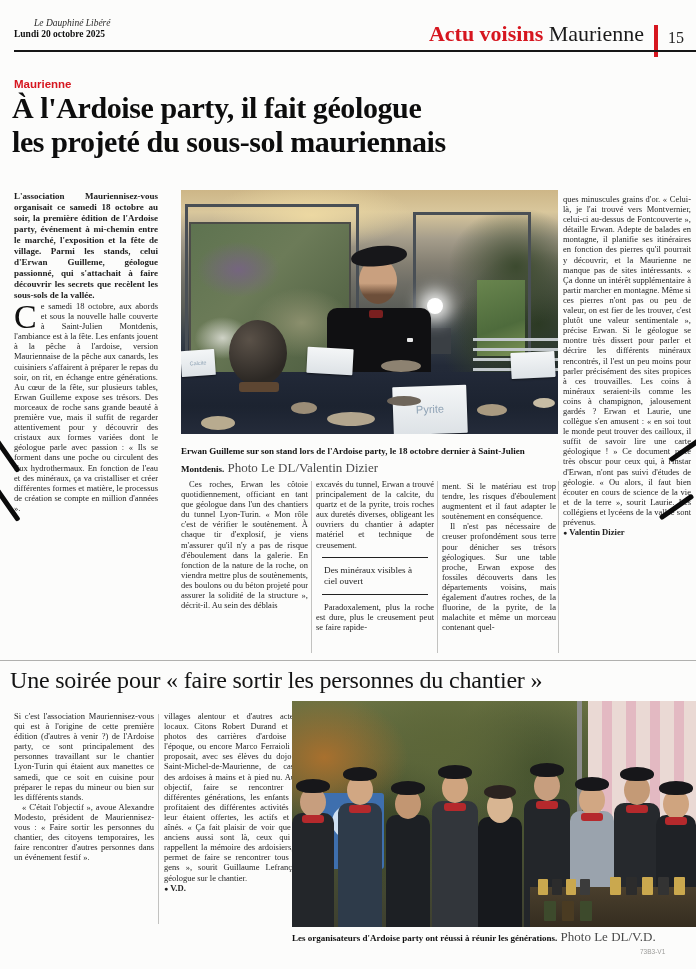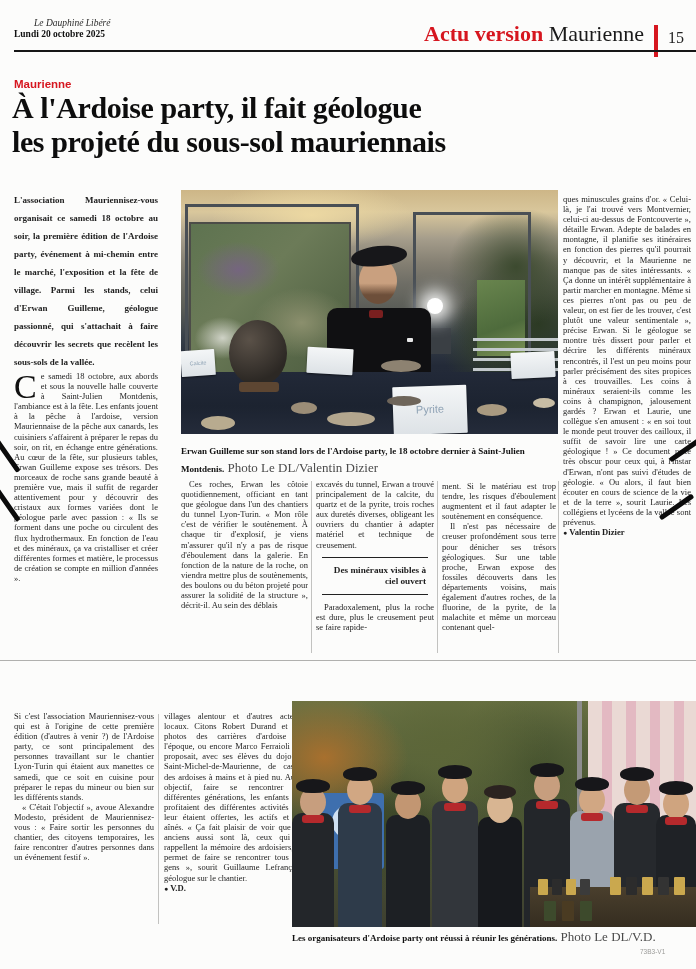--- a/index.html
+++ b/index.html
@@ -16,24 +16,24 @@
   .red-bar{width:4px;height:32px;background:#d6161f;}
   .page-num{font-size:16px;color:#222;}
   .head-rule{height:2px;background:#161616;}
 
   
   .kicker{font-family:"Liberation Sans","DejaVu Sans",sans-serif;font-weight:bold;font-size:11.5px;color:#d6161f;}
   .headline1{font-weight:bold;font-size:30px;line-height:33.5px;letter-spacing:-0.4px;color:#0d0d0d;}
   .col{position:absolute;text-align:justify;font-size:8.5px;line-height:10.1px;color:#1d1d1d;overflow:hidden;}
   .col p{margin:0;}
   .col p.indent{text-indent:8px;}
-  .lede{font-weight:bold;font-size:9px;line-height:18px;margin-bottom:5px;}
+  .lede{font-weight:bold;font-size:9px;line-height:11px;margin-bottom:5px;}
   .dropcap{float:left;font-size:34px;line-height:27px;padding:2px 4px 0 0;font-weight:normal;color:#111;}
   .subhead-box{border-top:1.5px solid #222;border-bottom:1.5px solid #222;margin:7px 6px;padding:7px 2px;
-               text-align:right;font-weight:bold;font-size:9.2px;line-height:11px;}
+               text-align:left;font-weight:normal;font-size:9.2px;line-height:11px;}
   .byline{margin-top:4px;font-weight:bold;font-size:8.6px;}
   .byline .bullet{font-size:7px;}
   .caption-bold{font-weight:bold;font-size:9px;line-height:11px;color:#111;}
   .caption-credit{font-weight:normal;font-size:13px;color:#4a4a4a;}
   .vdiv{width:1px;background:#c2c2c0;}
 
   
   .sep-rule{height:1px;background:#b0b0ae;}
   .headline2{font-weight:normal;font-size:24px;line-height:28px;letter-spacing:-0.2px;color:#141414;white-space:nowrap;}
   .page-code{font-size:6.5px;color:#9b9b99;font-family:"Liberation Sans",sans-serif;}
@@ -88,21 +88,21 @@
 </head>
 <body>
 
 <div class="page">
 
   <div class="abs" style="left:14px;top:18px;">
     <div class="paper-name">Le Dauphiné Libéré</div>
     <div class="paper-date">Lundi 20 octobre 2025</div>
   </div>
   <div class="abs section-line" style="right:52px;top:22px;">
-    <span class="section-red">Actu version</span><span class="section-black"> Maurienne</span>
+    <span class="section-red">Actu voisins</span><span class="section-black"> Maurienne</span>
   </div>
   <div class="abs red-bar" style="left:654px;top:25px;"></div>
   <div class="abs page-num" style="left:668px;top:29px;">15</div>
   <div class="abs head-rule" style="left:14px;top:50px;width:682px;"></div>
 
   <div class="abs kicker" style="left:14px;top:78px;">Maurienne</div>
   <div class="abs headline1" style="left:12px;top:91px;width:680px;">
     <div>À l'Ardoise party, il fait géologue</div>
     <div>les projeté du sous-sol mauriennais</div>
   </div>
@@ -171,20 +171,21 @@
     <p>ques minuscules grains d'or. « Celui-là, je l'ai trouvé vers Montvernier, celui-ci au-dessus de Fontcouverte », détaille Erwan. Adepte de balades en montagne, il planifie ses itinéraires en fonction des pierres qu'il pourrait y découvrir, et la Maurienne ne manque pas de sites intéressants. « Ça donne un intérêt supplémentaire à partir marcher en montagne. Même si ces pierres n'ont pas ou peu de valeur, on est fier de les trouver, c'est plutôt une valeur sentimentale », précise Erwan. Si le géologue se montre très dissert pour parler et décrire les différents minéraux rencontrés, il l'est un peu moins pour parler précisément des sites propices à ces trouvailles. Les coins à minéraux seraient-ils comme les coins à champignon, jalousement gardés ? Erwan et Laurie, une collègue s'en amusent : « en soi tout le monde peut trouver des cailloux, il suffit de savoir lire une carte géologique ! » Ce document reste très obscur pour ceux qui, à l'instar d'Erwan, n'ont pas suivi d'études de géologie. « Ou alors, il faut bien écouter en cours de science de la vie et de la terre », sourit Laurie. Les collégiens et lycéens de la vallée sont prévenus.</p>
     <p class="byline"><span class="bullet">●</span> <span>Valentin Dizier</span></p>
   </div>
 
   <div class="mark" style="left:-3px;top:438px;width:38px;transform:rotate(55deg);"></div>
   <div class="mark" style="left:-3px;top:487px;width:38px;transform:rotate(55deg);"></div>
   <div class="mark" style="left:670px;top:458px;width:36px;transform:rotate(-35deg);"></div>
   <div class="mark" style="left:660px;top:516px;width:40px;transform:rotate(-35deg);"></div>
 
   <div class="abs sep-rule" style="left:0;top:660px;width:696px;"></div>
+  <div class="abs headline2" style="left:10px;top:666px;">Une soirée pour « faire sortir les personnes du chantier »</div>
 
   <div class="col" style="left:14px;top:711px;width:140px;height:218px;">
     <p>Si c'est l'association Mauriennisez-vous qui est à l'origine de cette première édition (d'autres à venir ?) de l'Ardoise party, ce sont principalement des personnes travaillant sur le chantier Lyon-Turin qui étaient aux manettes ce samedi, que ce soit en cuisine pour préparer le repas du mineur ou bien sur les différents stands.</p>
     <p class="indent">« C'était l'objectif », avoue Alexandre Modesto, président de Mauriennisez-vous : « Faire sortir les personnes du chantier, des citoyens temporaires, les faire rencontrer d'autres personnes dans un événement festif ».</p>
   </div>
   <div class="abs vdiv" style="left:158px;top:714px;height:210px;"></div>
   <div class="col" style="left:164px;top:711px;width:140px;height:218px;">
     <p>villages alentour et d'autres acteurs locaux. Citons Robert Durand et ces photos des carrières d'ardoise de l'époque, ou encore Marco Ferraioli qui proposait, avec ses élèves du dojo de Saint-Michel-de-Maurienne, de casser des ardoises à mains et à pied nu. Autre objectif, faire se rencontrer les différentes générations, les enfants qui profitaient des différentes activités qui leur étaient offertes, les actifs et les aînés. « Ça fait plaisir de voir que les anciens aussi sont là, ceux qui se rappellent la mémoire des ardoisiers, ça permet de faire se rencontrer tous ces gens », sourit Guillaume Lefrançois, géologue sur le chantier.</p>
     <p class="byline"><span class="bullet">●</span> <span>V.D.</span></p>
   </div>

